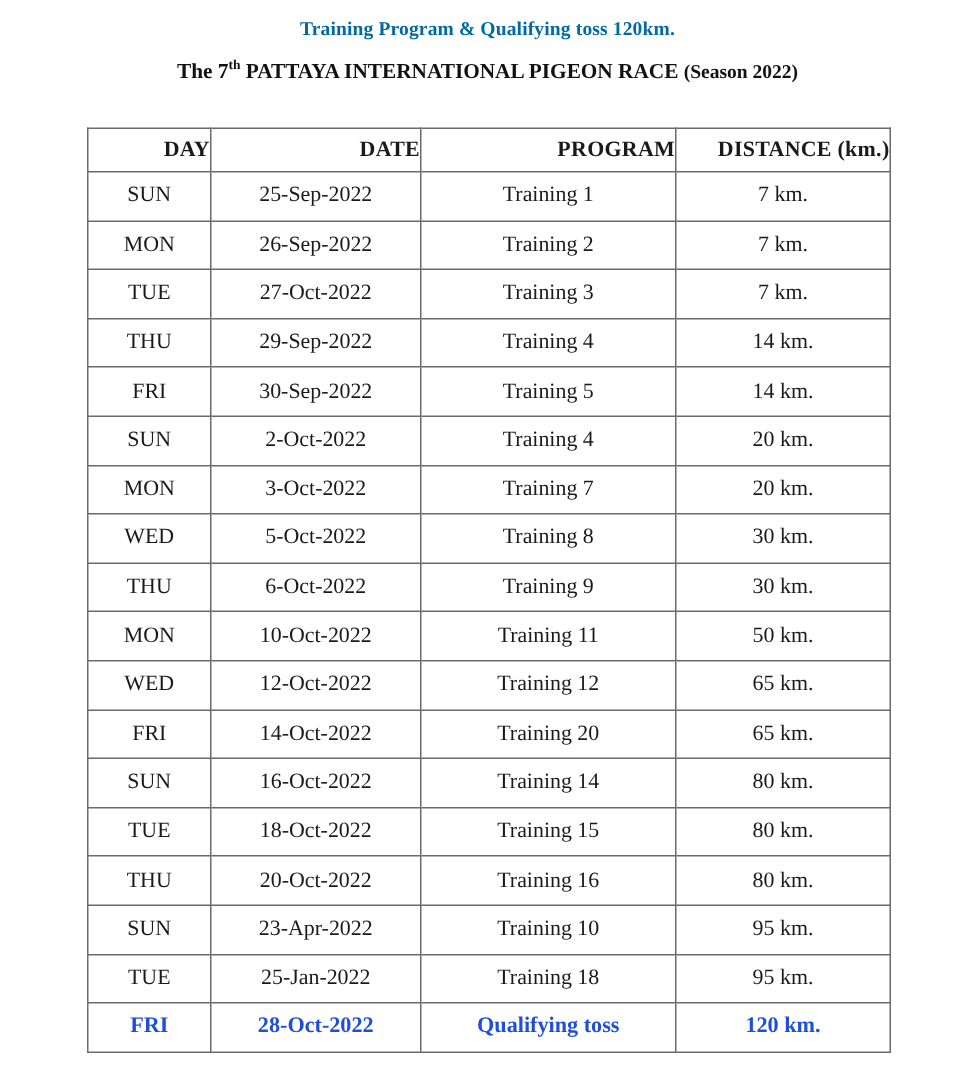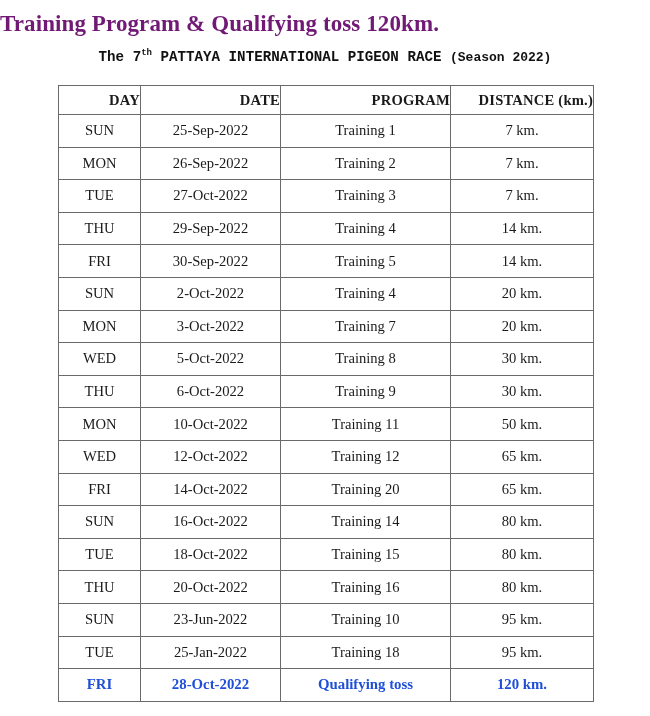--- a/index.html
+++ b/index.html
@@ -15,34 +15,34 @@
     overflow: hidden;
   }
   .page {
     width: 650px;
     height: 716px;
     position: relative;
     box-sizing: border-box;
     padding: 0;
   }
   .title-main {
-    font-size: 23px;
+    text-align: center;
+    font-size: 13px;
     font-weight: bold;
     letter-spacing: 0.1px;
     margin: 11px 0 0 0;
-    color: #701a75;
+    color: #0369a1;
   }
   .title-sub {
     text-align: center;
     font-size: 14.2px;
     font-weight: bold;
     margin: 11px 0 0 0;
     color: #111111;
     white-space: nowrap;
-    font-family: Liberation Mono, monospace;
   }
   .title-sub .ord {
     font-size: 9px;
     vertical-align: super;
     font-weight: bold;
   }
   .title-sub .season {
     font-size: 13px;
   }
   .table-wrap {
@@ -198,21 +198,21 @@
             <td>80 km.</td>
           </tr>
           <tr>
             <td>THU</td>
             <td>20-Oct-2022</td>
             <td>Training 16</td>
             <td>80 km.</td>
           </tr>
           <tr>
             <td>SUN</td>
-            <td>23-Jun-2022</td>
+            <td>23-Apr-2022</td>
             <td>Training 10</td>
             <td>95 km.</td>
           </tr>
           <tr>
             <td>TUE</td>
             <td>25-Jan-2022</td>
             <td>Training 18</td>
             <td>95 km.</td>
           </tr>
           <tr class="highlight">

